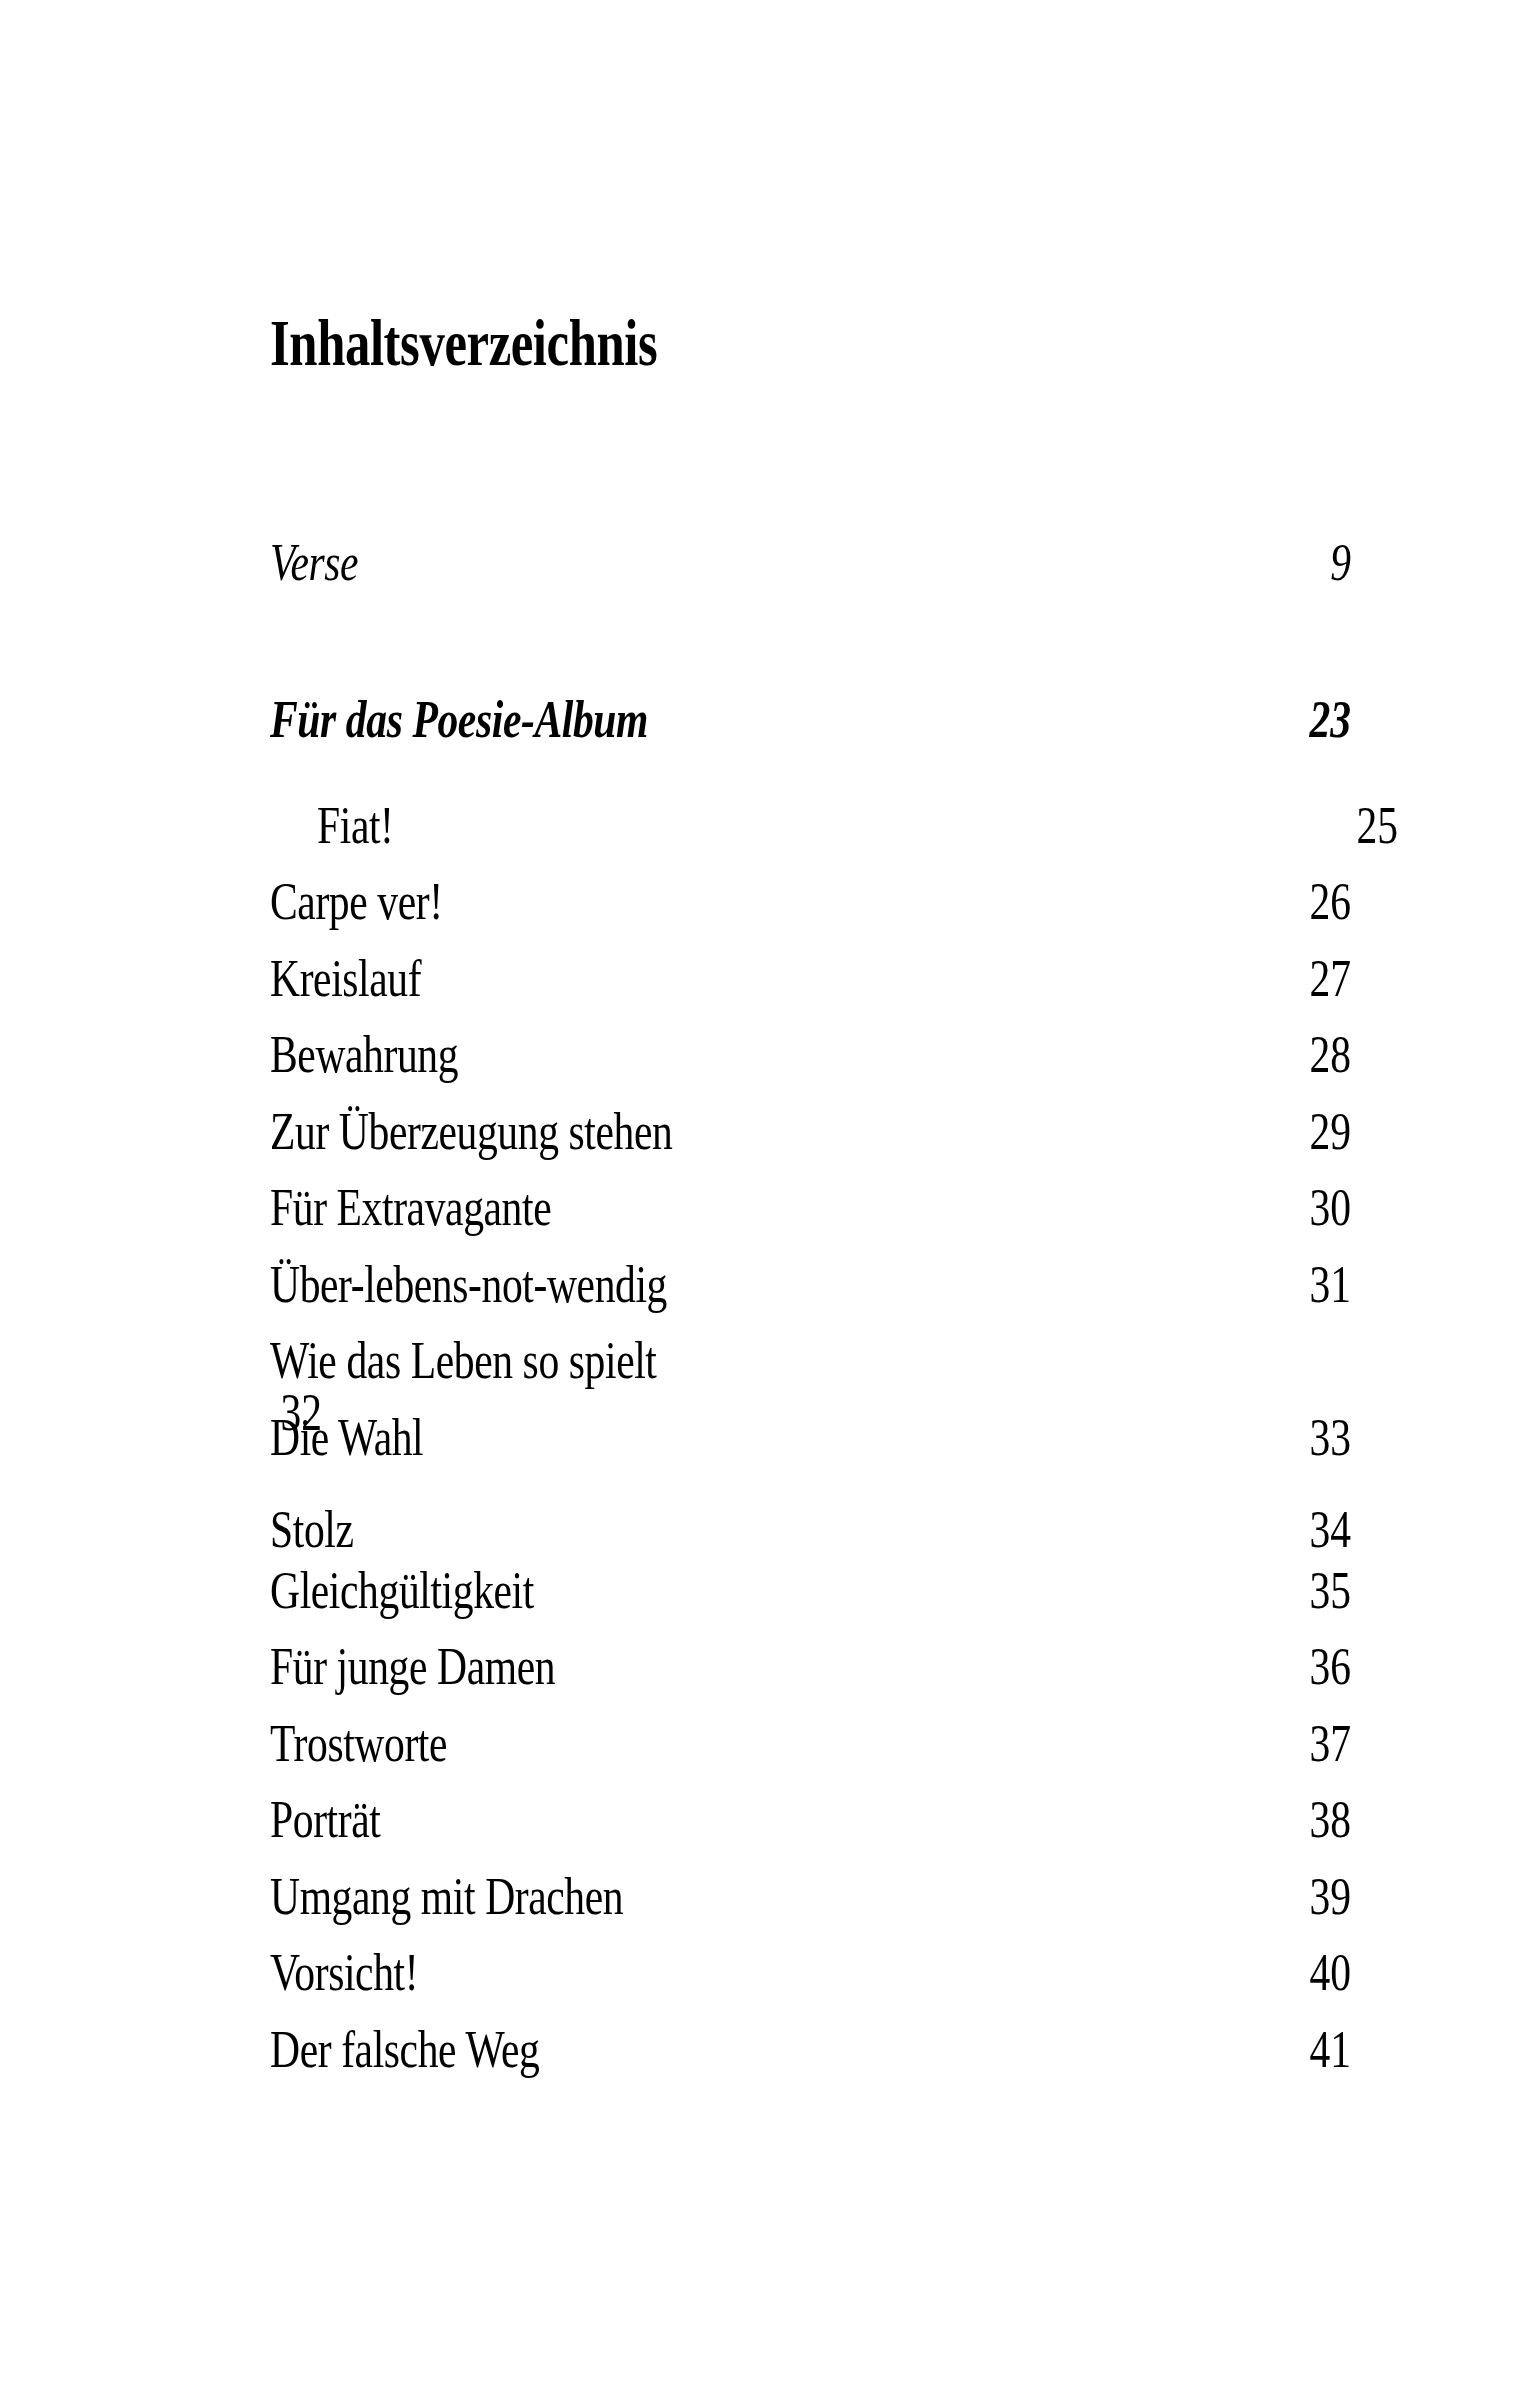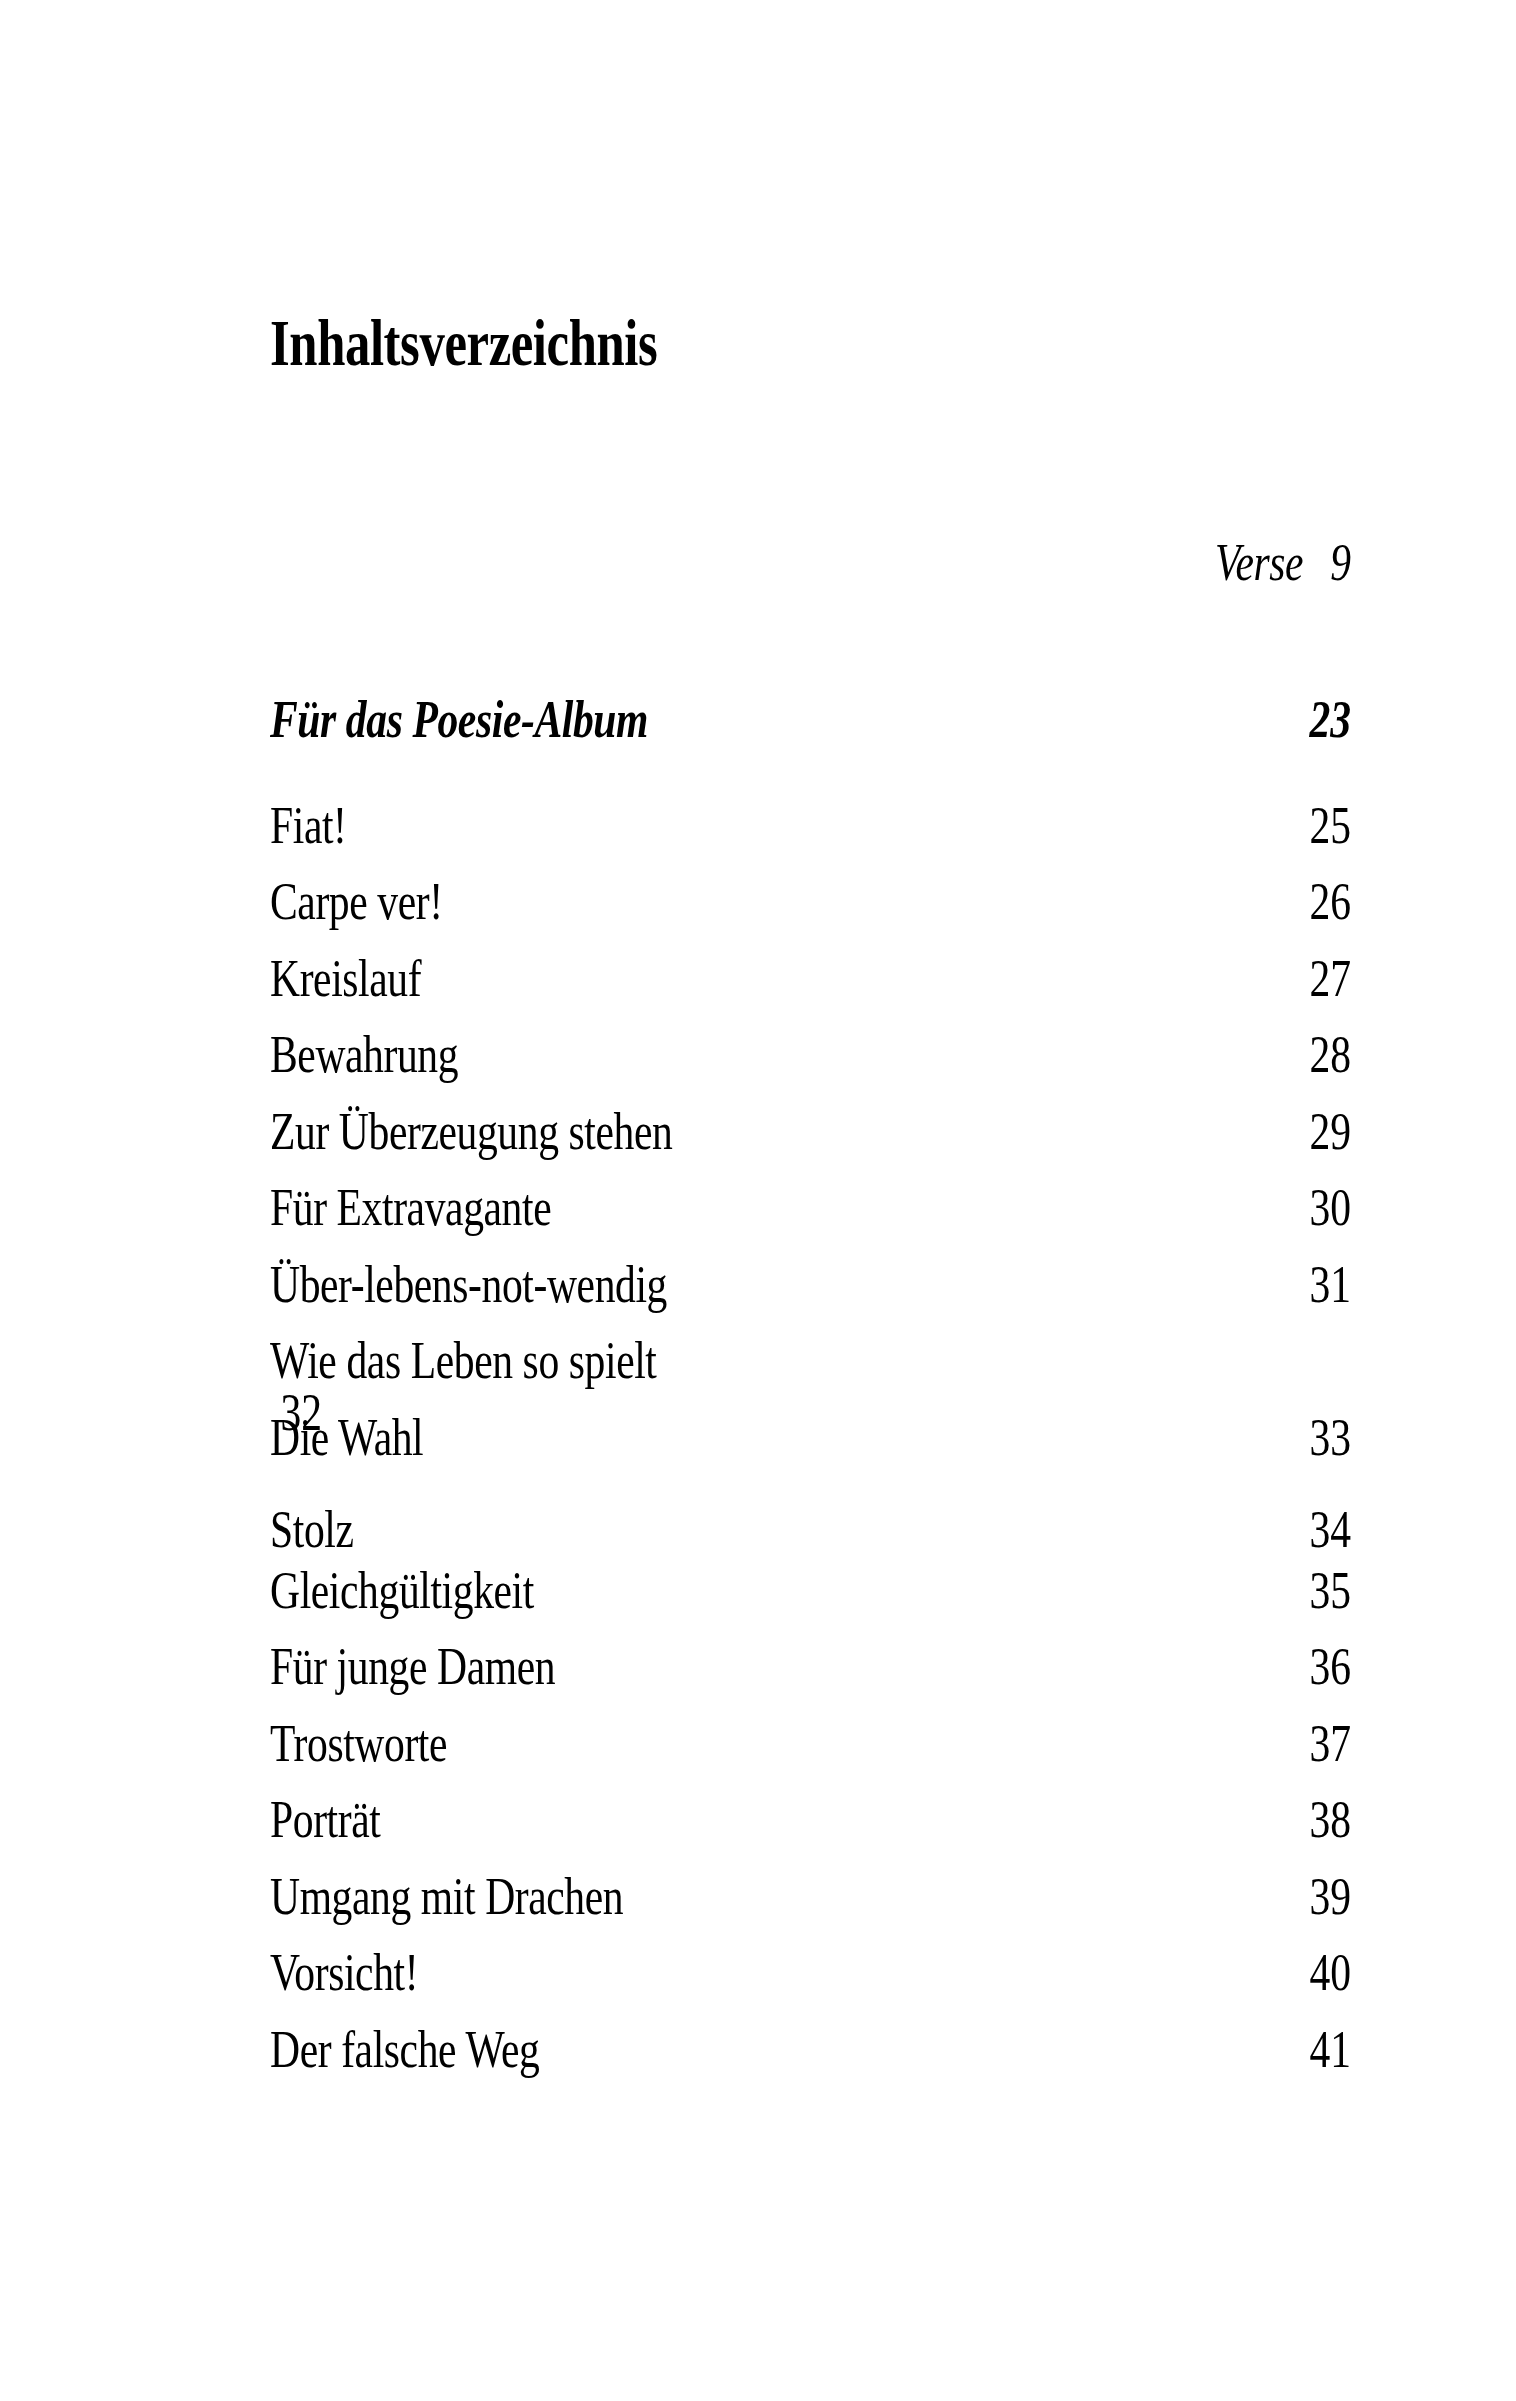--- a/index.html
+++ b/index.html
@@ -38,21 +38,20 @@
     width: 1081px;
     height: 52px;
     font-size: 52px;
     line-height: 1;
     display: flex;
     justify-content: space-between;
     align-items: baseline;
   }
   .toc-row.section-italic {
     font-style: italic;
-    justify-content: flex-end;
   }
   .toc-row.section-bold-italic {
     font-style: italic;
     font-weight: 700;
   }
   .label-inner {
     display: inline-block;
     transform: scaleX(0.80);
     transform-origin: 0 50%;
     white-space: nowrap;
@@ -74,21 +73,21 @@
   </div>
   <div id="toc-rows">
       <div class="toc-row section-italic" style="top: 537px;">
         <span class="label-inner">Verse</span>
         <span class="page-inner">9</span>
       </div>
       <div class="toc-row section-bold-italic" style="top: 694px;">
         <span class="label-inner">Für das Poesie-Album</span>
         <span class="page-inner">23</span>
       </div>
-      <div class="toc-row entry" style="top: 800px;">
+      <div class="toc-row entry" style="top: 800px; margin-left: 47px;">
         <span class="label-inner">Fiat!</span>
         <span class="page-inner">25</span>
       </div>
       <div class="toc-row entry" style="top: 876px;">
         <span class="label-inner">Carpe ver!</span>
         <span class="page-inner">26</span>
       </div>
       <div class="toc-row entry" style="top: 953px;">
         <span class="label-inner">Kreislauf</span>
         <span class="page-inner">27</span>

